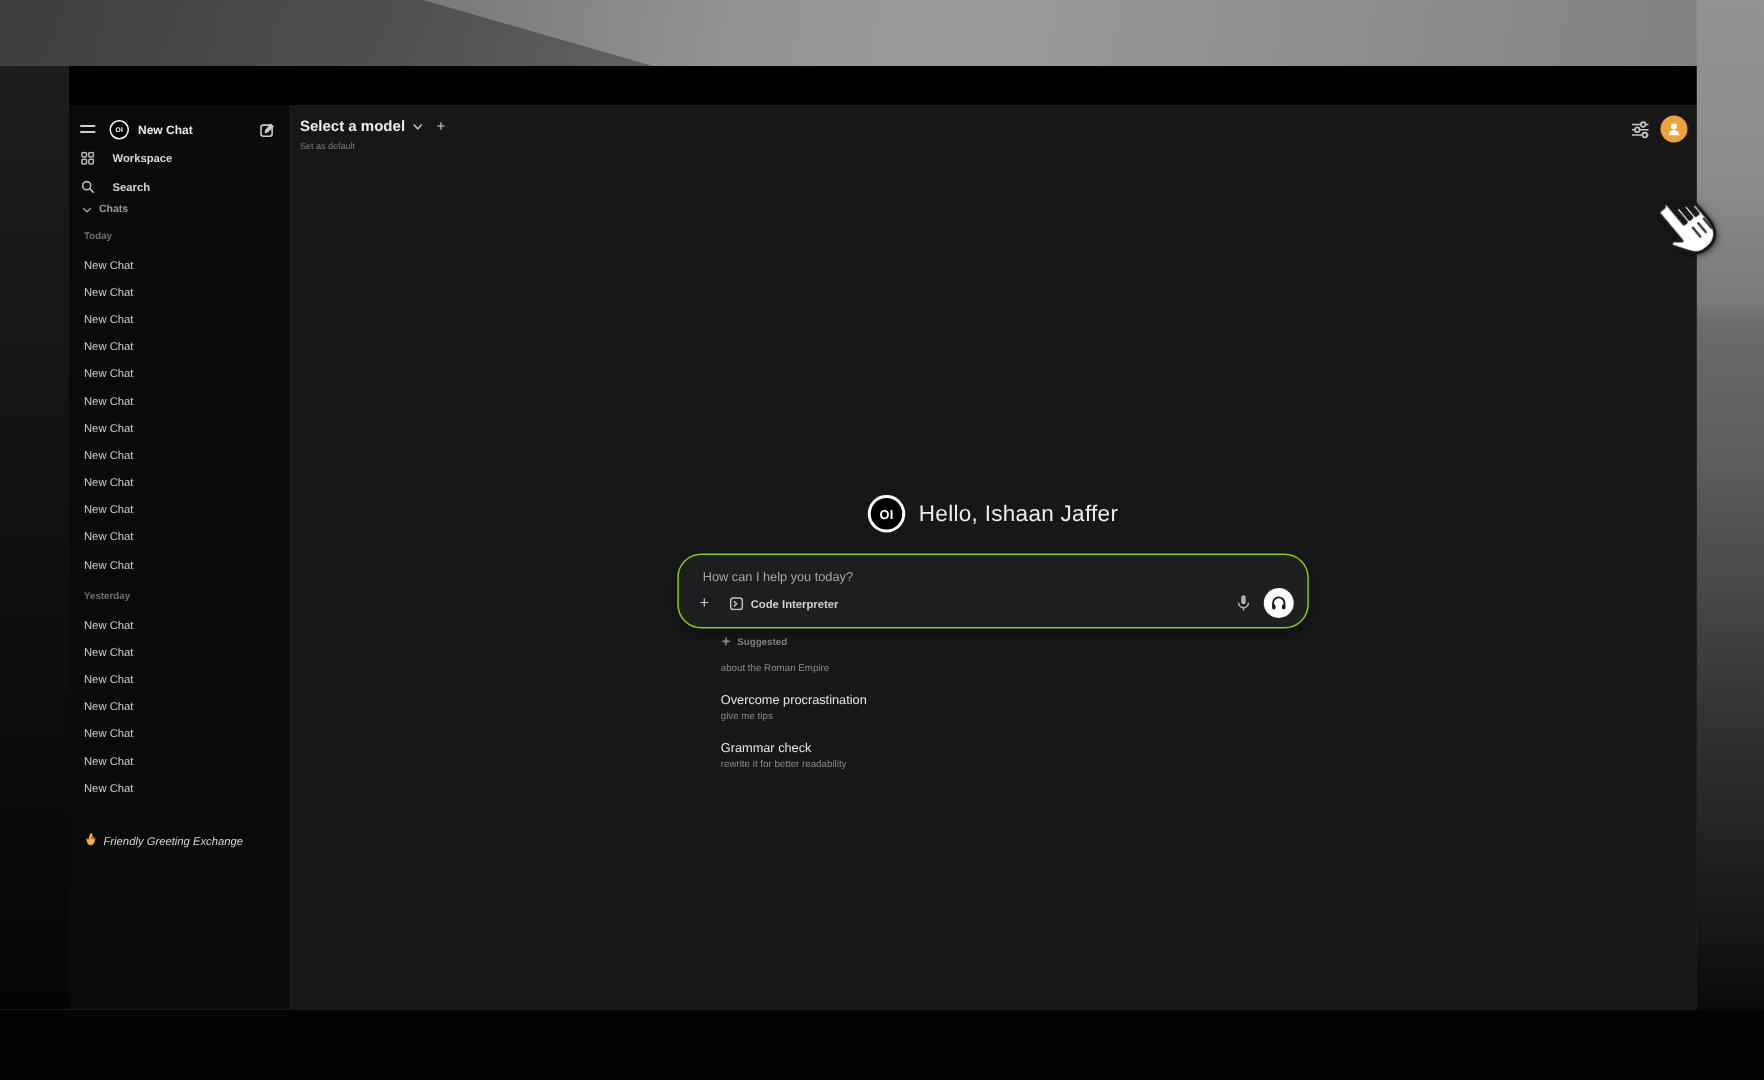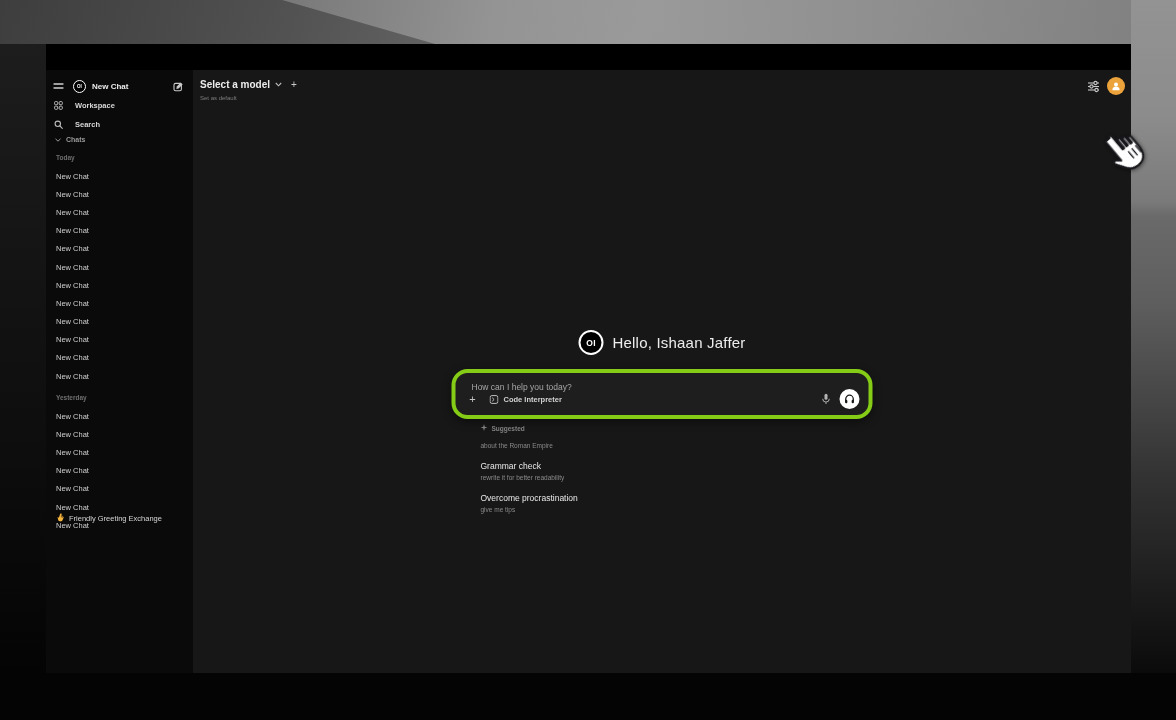--- a/index.html
+++ b/index.html
@@ -38,40 +38,40 @@
     color:#d8d8d8;font-size:7.5px;font-weight:600;cursor:pointer;}
   .sb-chats-row{position:absolute;top:66px;left:9px;display:flex;align-items:center;gap:5px;
     color:#9a9a9a;font-size:7px;font-weight:600;}
   .sb-group{position:absolute;left:0;right:0;}
   .sb-group.today{top:83px;}
   .sb-group.yesterday{top:323px;}
   .sb-group-label{padding-left:10px;font-size:6.5px;color:#6f6f6f;height:10px;line-height:10px;font-weight:600;}
   .sb-list{margin-top:4px;}
   .sb-chat{height:18.2px;display:flex;align-items:center;padding-left:10px;
     font-size:7.5px;color:#cfcfcf;cursor:pointer;}
-  .sb-pinned{position:absolute;top:440px;left:0;right:0;height:16px;display:flex;align-items:center;
-    gap:4px;padding-left:10px;font-size:7.5px;color:#d6d6d6;cursor:pointer;}
+  .sb-pinned{position:absolute;top:482px;left:0;right:0;height:16px;display:flex;align-items:center;
+    gap:4px;padding-left:10px;font-size:7.5px;color:#d6d6d6;cursor:pointer;font-style:italic;}
 
   
   .main{flex:1;position:relative;background:#171717;}
   .model-row{position:absolute;left:7px;top:9px;display:flex;align-items:center;gap:5px;cursor:pointer;}
   .model-label{font-size:10px;font-weight:700;color:#ececec;}
   .model-plus{font-size:10px;color:#c9c9c9;line-height:10px;margin-left:4px;}
   .set-default{position:absolute;left:7px;top:25px;font-size:6px;color:#7d7d7d;cursor:pointer;}
   .header-right{position:absolute;right:6px;top:7px;height:18px;display:flex;align-items:center;gap:7px;}
   .avatar{width:18px;height:18px;border-radius:50%;background:#eda33b;display:flex;
     align-items:center;justify-content:center;cursor:pointer;}
 
   .center-col{position:absolute;left:50%;transform:translateX(-50%);top:259px;width:421px;}
   .greeting{display:flex;align-items:center;justify-content:center;gap:9px;height:27px;}
   .hero-logo{width:25px;height:25px;font-size:8.5px;border-width:2px;}
   .greeting-text{font-size:15px;font-weight:500;color:#ededed;letter-spacing:.2px;}
 
   .composer{margin-top:13px;height:50px;border-radius:16px;background:#1e1e1e;
-    border:4px solid #84cc16;box-sizing:border-box;position:relative;
+    border:1px solid #84cc16;box-sizing:border-box;position:relative;
     box-shadow:0 3px 10px rgba(0,0,0,.45);cursor:text;}
   .composer-ph{position:absolute;left:16px;top:9px;font-size:8.5px;color:#a6a6a6;}
   .composer-bottom{position:absolute;left:11px;right:9px;bottom:6px;height:20px;display:flex;align-items:center;}
   .c-plus{font-size:11px;color:#c4c4c4;width:12px;text-align:center;cursor:pointer;}
   .c-ci{display:flex;align-items:flex-end;gap:5px;margin-left:11px;color:#d2d2d2;
     font-size:7.5px;font-weight:600;cursor:pointer;}
   .c-spacer{flex:1;}
   .mic-btn{display:flex;margin-right:9px;cursor:pointer;}
   .voice-btn{width:20px;height:20px;border-radius:50%;background:#fff;display:flex;
     align-items:center;justify-content:center;cursor:pointer;}
@@ -296,27 +296,27 @@
               </span>
               <span>Suggested</span>
             </div>
             <div>
 
                 <div class="sg-item">
                   <div class="sg-sub">about the Roman Empire</div>
                 </div>
 
                 <div class="sg-item">
+                  <div class="sg-title">Overcome procrastination</div>
+                  <div class="sg-sub">give me tips</div>
+                </div>
+
+                <div class="sg-item">
                   <div class="sg-title">Grammar check</div>
                   <div class="sg-sub">rewrite it for better readability</div>
-                </div>
-
-                <div class="sg-item">
-                  <div class="sg-title">Overcome procrastination</div>
-                  <div class="sg-sub">give me tips</div>
                 </div>
               </div>
           </div>
         </div>
 
       </div>
     </div>
   </div>
 
   <div class="cursor">

